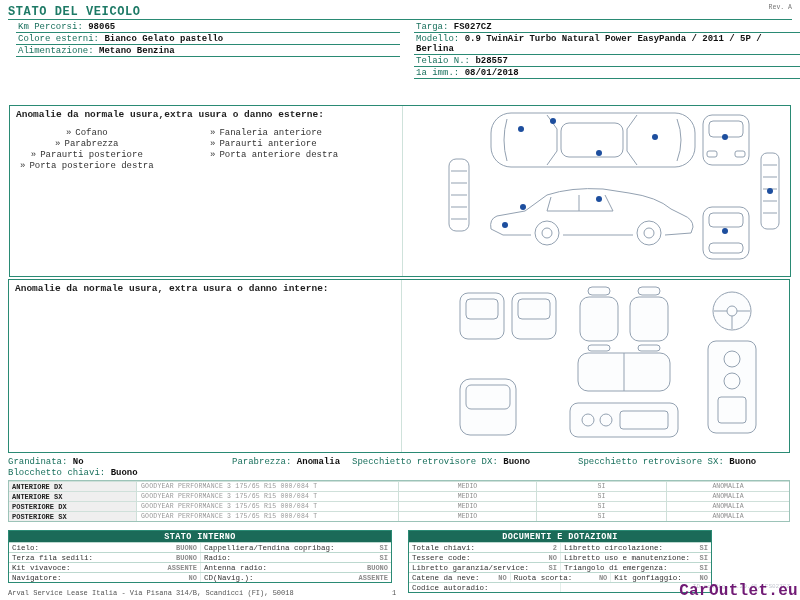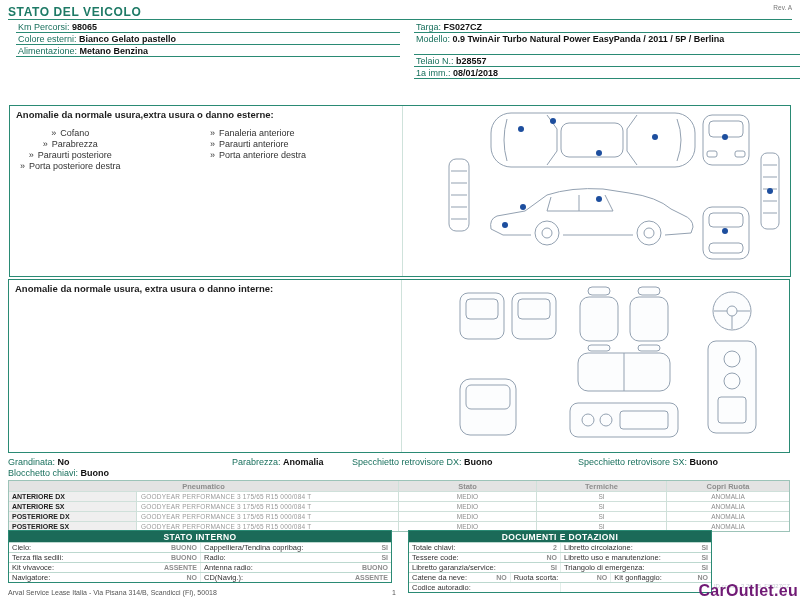--- a/index.html
+++ b/index.html
@@ -1,17 +1,17 @@
 <!DOCTYPE html>
 <html><head>
 <meta charset="utf-8">
 <style>
   html,body{margin:0;padding:0;background:#e9e9e9;}
   .page{position:relative;width:800px;height:600px;background:#ffffff;
-        font-family:Liberation Sans, sans-serif;overflow:hidden;}
+        font-family:Liberation Mono, monospace;overflow:hidden;}
   .abs{position:absolute;}
   
   .doc-title{left:8px;top:5px;font-size:12px;font-weight:bold;color:#1e7a66;letter-spacing:.6px;}
   .rev{right:8px;top:4px;font-size:6.5px;color:#777;}
   .title-rule{left:8px;right:8px;top:19px;border-top:1px solid #2a8a74;}
   
   .info-col{font-size:9px;line-height:10px;}
   .info-row{border-bottom:1px solid #2a8a74;min-height:11px;padding:1px 2px 0 2px;box-sizing:border-box;}
   .info-row.tall{min-height:22px;}
   .lab{color:#19705d;}
@@ -242,26 +242,20 @@
   <span class="abs sumitem" style="left:578px;top:457px;">
     <span class="lab">Specchietto retrovisore SX:</span>
     <span class="val">Buono</span>
   </span>
   <span class="abs sumitem" style="left:8px;top:468px;">
     <span class="lab">Blocchetto chiavi:</span>
     <span class="val">Buono</span>
   </span>
 
   <div class="abs tire-table" style="left:8px;top:480px;width:780px;">
-    <div class="t-head">
-      <div class="th h-pn">Pneumatico</div>
-      <div class="th h-st">Stato</div>
-      <div class="th h-te">Termiche</div>
-      <div class="th h-cr">Copri Ruota</div>
-    </div>
     <div class="t-row">
       <div class="td pos">ANTERIORE DX</div>
       <div class="td desc">GOODYEAR PERFORMANCE 3 175/65 R15 000/084 T</div>
       <div class="td c-st mid">MEDIO</div>
       <div class="td c-te mid">SI</div>
       <div class="td c-cr mid">ANOMALIA</div>
     </div>
     <div class="t-row">
       <div class="td pos">ANTERIORE SX</div>
       <div class="td desc">GOODYEAR PERFORMANCE 3 175/65 R15 000/084 T</div>

